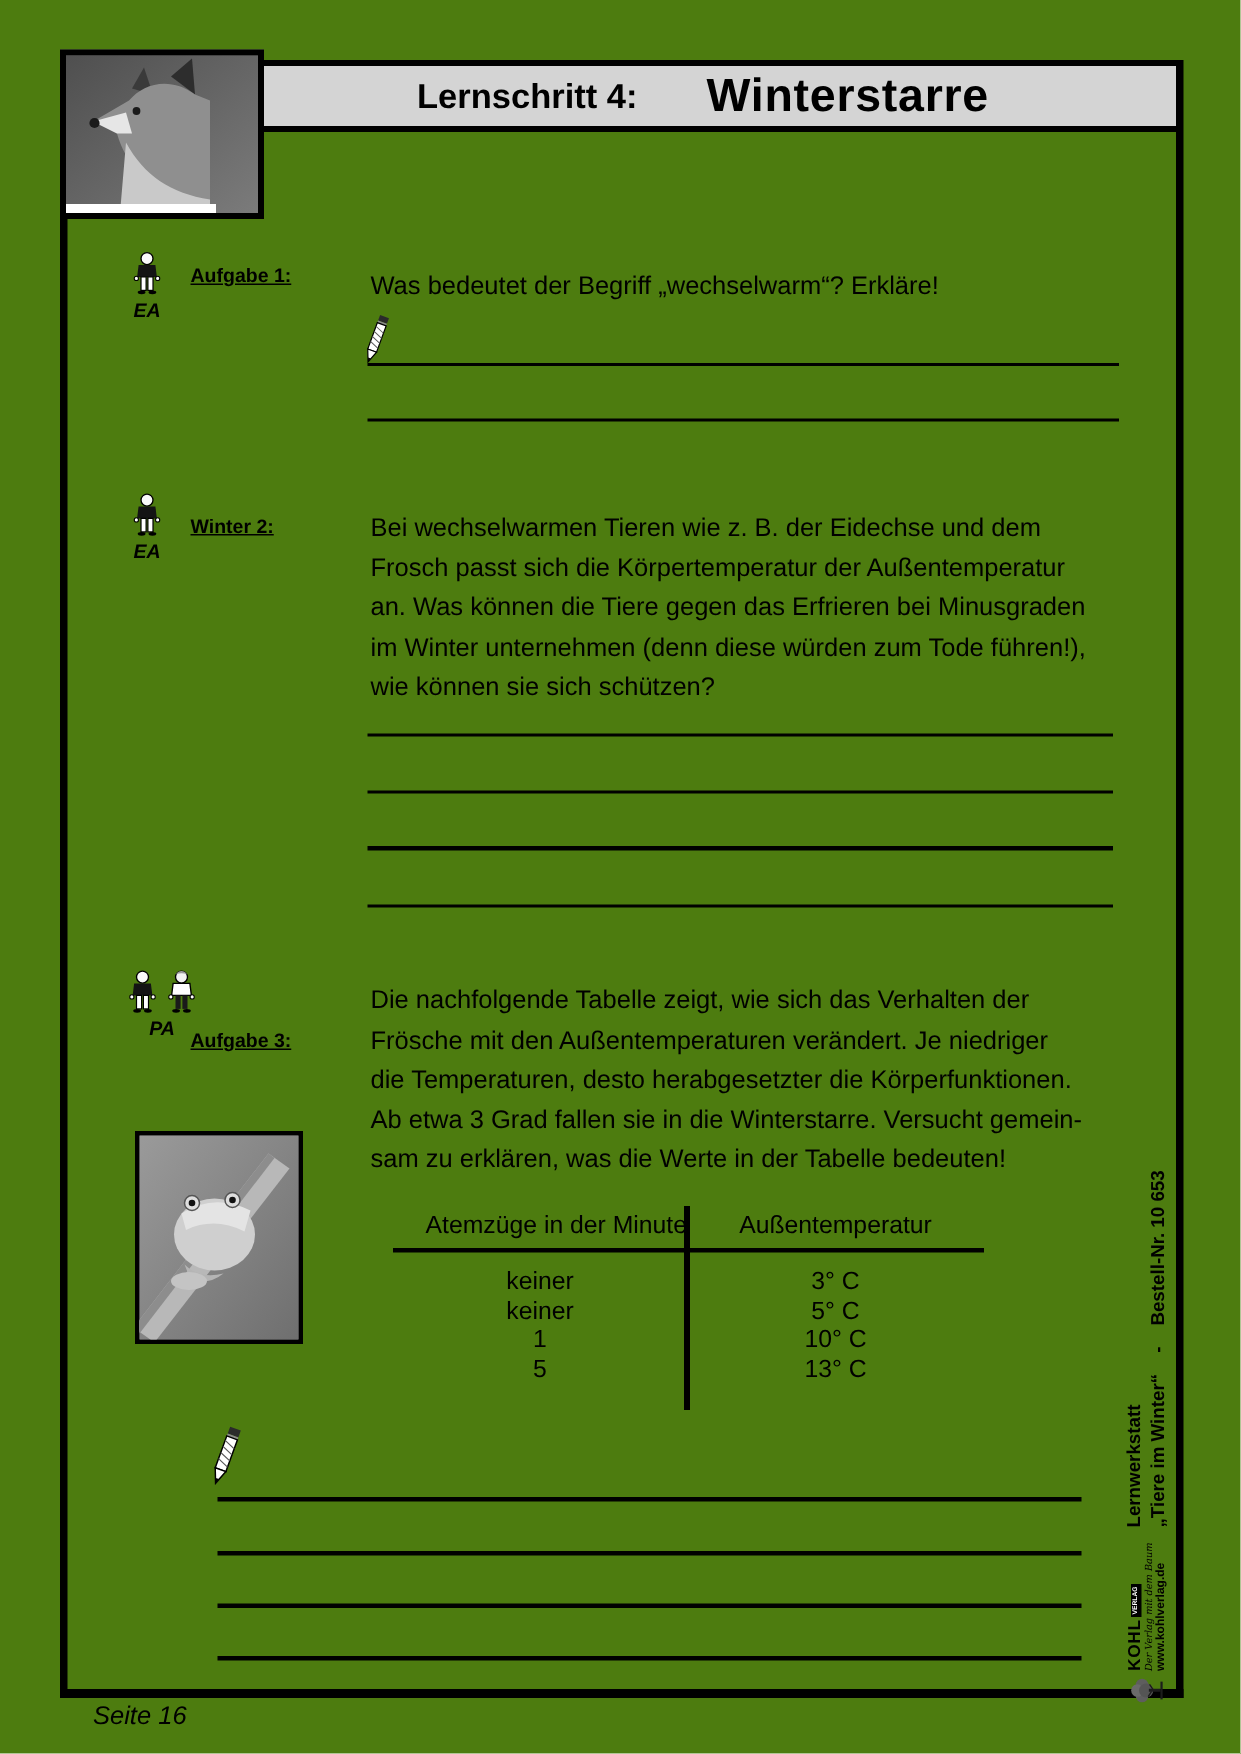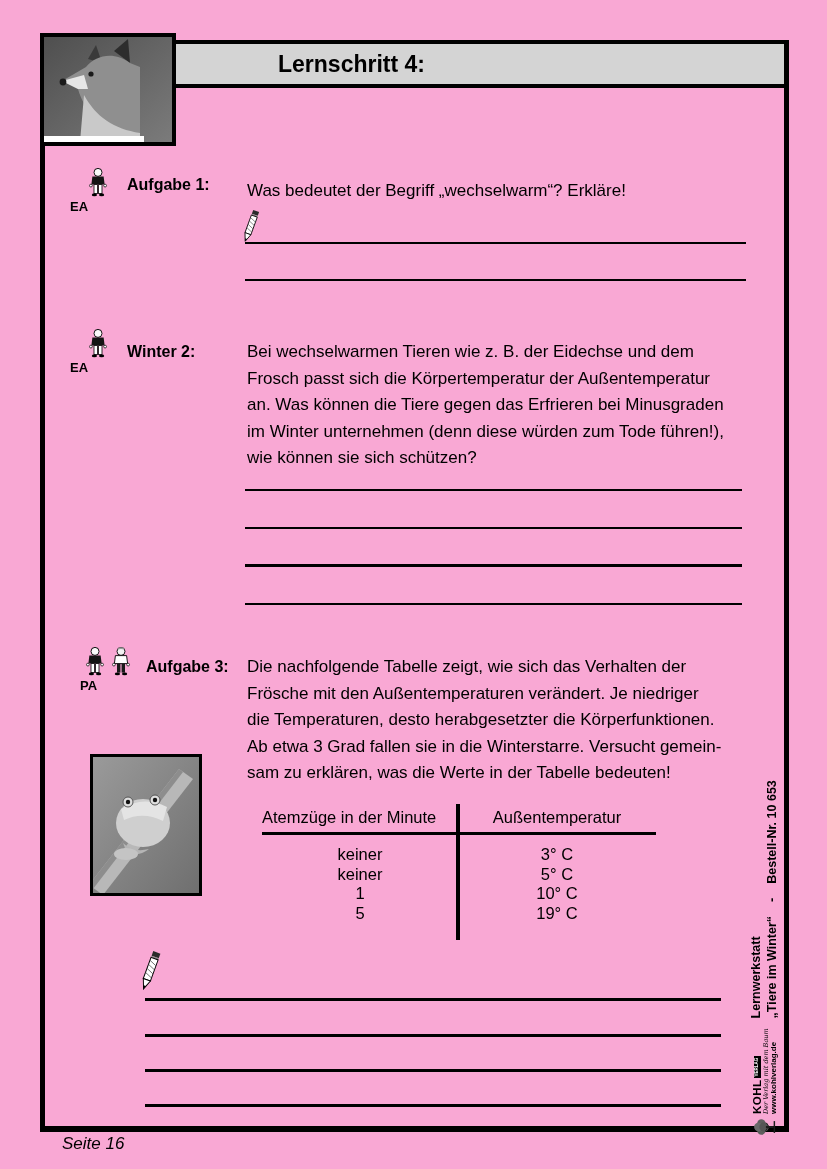--- a/index.html
+++ b/index.html
@@ -1,49 +1,49 @@
 <!DOCTYPE html>
 <html><head>
 <meta charset="utf-8">
 <style>
   html,body{margin:0;padding:0;background:#fff;}
-  .page{position:relative;width:827px;height:1169px;background:#f9a8d4;overflow:hidden;
+  .page{position:relative;width:827px;height:1169px;background:#4d7c0f;overflow:hidden;
         font-family:"Liberation Sans",sans-serif;color:#000;}
   
   .frame-left{position:absolute;left:40px;top:36px;width:5px;height:1096px;background:#000;}
   .frame-right{position:absolute;left:784px;top:40px;width:5px;height:1092px;background:#000;}
   .frame-bottom{position:absolute;left:40px;top:1126px;width:749px;height:6px;background:#000;}
   
   .titlebar{position:absolute;left:176px;top:40px;width:608px;height:40px;background:#d4d4d4;
             border-top:4px solid #000;border-bottom:4px solid #000;display:flex;align-items:center;}
   .lesson-label{margin-left:102px;font-size:23px;font-weight:bold;}
   .page-title{margin-left:46px;font-size:31px;font-weight:bold;letter-spacing:.5px;}
   
   .fox-box{position:absolute;left:40px;top:33px;width:128px;height:105px;border:4px solid #000;background:#777;}
   .fox-box svg{display:block;}
   
-  .mode-badge{position:absolute;width:56px;}
+  .mode-badge{position:absolute;width:56px;text-align:center;font-style:italic;}
   .mode-badge .figs{display:flex;justify-content:center;gap:2px;}
   .mode-label{font-size:13px;font-weight:bold;margin-top:1px;}
   
-  .task-label{position:absolute;font-size:16px;font-weight:bold;text-align:center;}
+  .task-label{position:absolute;font-size:13px;font-weight:bold;text-decoration:underline;text-align:center;}
   .task-text{position:absolute;left:247px;width:556px;font-size:17px;
              line-height:26.5px;white-space:pre-line;}
   
   .pencil{position:absolute;transform:rotate(20deg);}
   
   .wline{position:absolute;background:#000;height:2px;}
   .wline.thick{height:3px;}
   
   .frog-box{position:absolute;left:90px;top:754px;width:106px;height:136px;border:3px solid #000;background:#888;}
   .frog-box svg{display:block;}
   
   .btable{position:absolute;left:262px;top:808px;width:394px;font-size:16.5px;}
   .btable .hrow{display:flex;}
-  .btable .hc1{width:196px;text-align:left;}
+  .btable .hc1{width:196px;text-align:right;}
   .btable .hc2{width:198px;text-align:center;}
   .btable .hrule{height:3px;background:#000;margin-top:5px;}
   .btable .vrule{position:absolute;left:194px;top:-4px;width:4px;height:136px;background:#000;}
   .btable .rows{padding-top:10px;}
   .btable .drow{display:flex;line-height:19.5px;}
   .btable .dc1{width:196px;text-align:center;}
   .btable .dc2{width:198px;text-align:center;}
   
   .sidebar{position:absolute;left:615px;top:960px;width:300px;height:54px;transform:rotate(-90deg);
            display:flex;align-items:center;gap:10px;}
@@ -65,20 +65,21 @@
 <body>
 
 <div class="page">
 
   <div class="frame-left"></div>
   <div class="frame-right"></div>
   <div class="frame-bottom"></div>
 
   <div class="titlebar">
     <span class="lesson-label">Lernschritt 4:</span>
+    <span class="page-title">Winterstarre</span>
   </div>
 
   <div class="fox-box">
     <svg width="128" height="105" viewBox="0 0 128 105">
       <defs>
         <linearGradient id="foxbg" x1="0" y1="0" x2="1" y2="1">
           <stop offset="0" stop-color="#4f4f4f"></stop>
             <stop offset="1" stop-color="#7b7b7b"></stop>
         </linearGradient>
       </defs>
@@ -175,21 +176,21 @@
         <circle cx="4.9" cy="18.6" r="1.4" fill="#fff" stroke="#000" stroke-width="0.7"></circle>
         <circle cx="19.1" cy="18.6" r="1.4" fill="#fff" stroke="#000" stroke-width="0.7"></circle>
         <rect x="8" y="17.6" width="3.4" height="9" fill="#1a1a1a"></rect>
         <rect x="12.6" y="17.6" width="3.4" height="9" fill="#1a1a1a"></rect>
         <ellipse cx="8.4" cy="27.9" rx="2.6" ry="1.3" fill="#000"></ellipse>
         <ellipse cx="15.6" cy="27.9" rx="2.6" ry="1.3" fill="#000"></ellipse>
       </svg>
     </div>
     <div class="mode-label">PA</div>
   </div>
-  <div class="task-label" style="left:127px;top:658px;margin-left:19px;">Aufgabe 3:</div>
+  <div class="task-label" style="left:127px;top:686px;">Aufgabe 3:</div>
   <div class="task-text" style="top:654px;">Die nachfolgende Tabelle zeigt, wie sich das Verhalten der
 Frösche mit den Außentemperaturen verändert. Je niedriger
 die Temperaturen, desto herabgesetzter die Körperfunktionen.
 Ab etwa 3 Grad fallen sie in die Winterstarre. Versucht gemein-
 sam zu erklären, was die Werte in der Tabelle bedeuten!</div>
 
   <div class="frog-box">
     <svg width="106" height="136" viewBox="0 0 106 136">
       <defs>
         <linearGradient id="frogbg" x1="0" y1="0" x2="1" y2="1">
@@ -226,21 +227,21 @@
       <div class="drow">
         <div class="dc1">keiner</div>
         <div class="dc2">5° C</div>
       </div>
       <div class="drow">
         <div class="dc1">1</div>
         <div class="dc2">10° C</div>
       </div>
       <div class="drow">
         <div class="dc1">5</div>
-        <div class="dc2">19° C</div>
+        <div class="dc2">13° C</div>
       </div>
     </div>
   </div>
 
   <div class="pencil" style="left:140px;top:950px;">
     <svg width="19" height="41" viewBox="0 0 16 38">
       <rect x="4.5" y="1" width="7" height="4.5" fill="#2b2b2b"></rect>
       <rect x="4.5" y="5.5" width="7" height="1.6" fill="#8a8a8a"></rect>
       <rect x="4.5" y="7.1" width="7" height="21" fill="#fff" stroke="#000" stroke-width="0.9"></rect>
       <line x1="4.5" y1="10" x2="11.5" y2="13" stroke="#555" stroke-width="0.7"></line>

